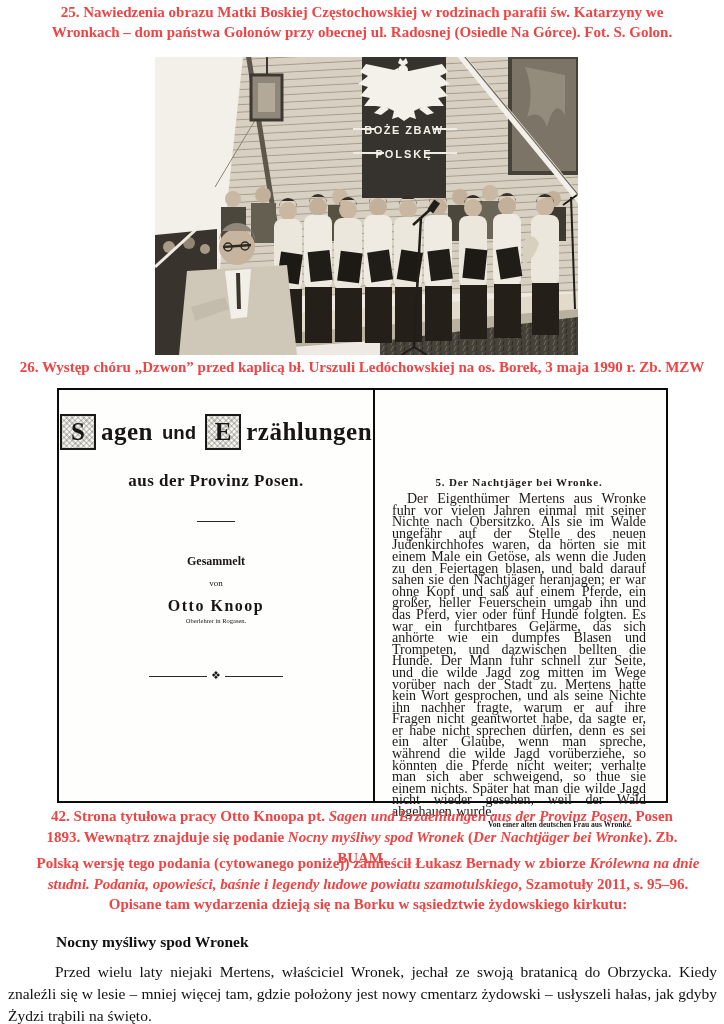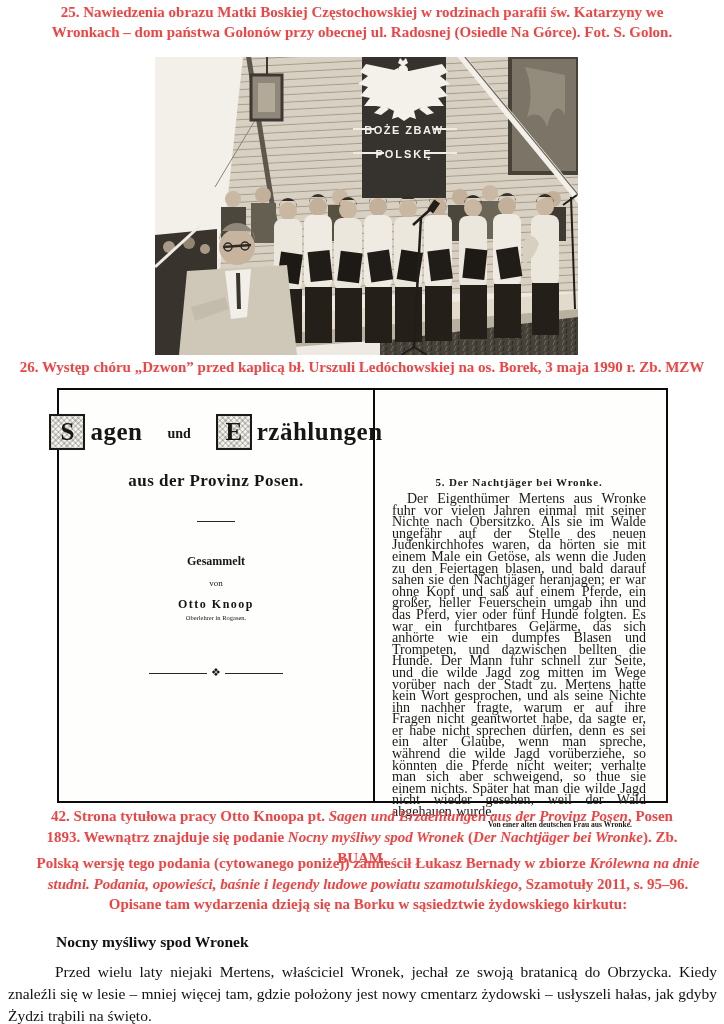--- a/index.html
+++ b/index.html
@@ -39,26 +39,26 @@
   .initial{
     width:36px;height:36px;border:2px solid #1b1916;box-sizing:border-box;
     display:flex;align-items:center;justify-content:center;
     font-size:25px;font-weight:bold;
     background:
       repeating-linear-gradient(45deg,rgba(30,28,24,.18) 0 1.5px,transparent 1.5px 4px),
       repeating-linear-gradient(-45deg,rgba(30,28,24,.18) 0 1.5px,transparent 1.5px 4px),
       #f4f2ec;
   }
   .title-word{font-size:25px;font-weight:bold;letter-spacing:.5px;line-height:36px;}
-  .title-und{font-size:14px;font-weight:bold;line-height:40px;margin:0 20px;}
+  .title-und{font-size:19px;font-weight:bold;line-height:40px;margin:0 4px;font-family:Liberation Mono, monospace;}
   .scan-subtitle{font-size:17px;font-weight:bold;margin-top:17px;letter-spacing:.5px;}
   .small-rule{width:38px;border-top:1.5px solid #2a2826;margin-top:30px;}
   .gesammelt{font-size:12px;font-weight:bold;margin-top:32px;}
   .von{font-size:9px;margin-top:9px;}
-  .author{font-size:12px;font-weight:bold;margin-top:9px;letter-spacing:1.5px;}
+  .author{font-size:16px;font-weight:bold;margin-top:9px;letter-spacing:1.5px;}
   .author-note{font-size:6.5px;margin-top:2px;}
   .ornament-row{display:flex;align-items:center;gap:4px;margin-top:48px;}
   .orn-line{width:58px;border-top:1.2px solid #2a2826;}
   .orn-glyph{font-size:11px;line-height:8px;font-family:"DejaVu Sans",sans-serif;}
   .imprint{margin-top:auto;text-align:center;}
   .imprint-city{font-size:15px;font-weight:bold;letter-spacing:1px;}
   .imprint-owner{font-size:11px;font-weight:bold;margin-top:3px;}
   .scan-right{
     flex:1;box-sizing:border-box;padding:86px 20px 0 17px;color:#1b1916;
   }

